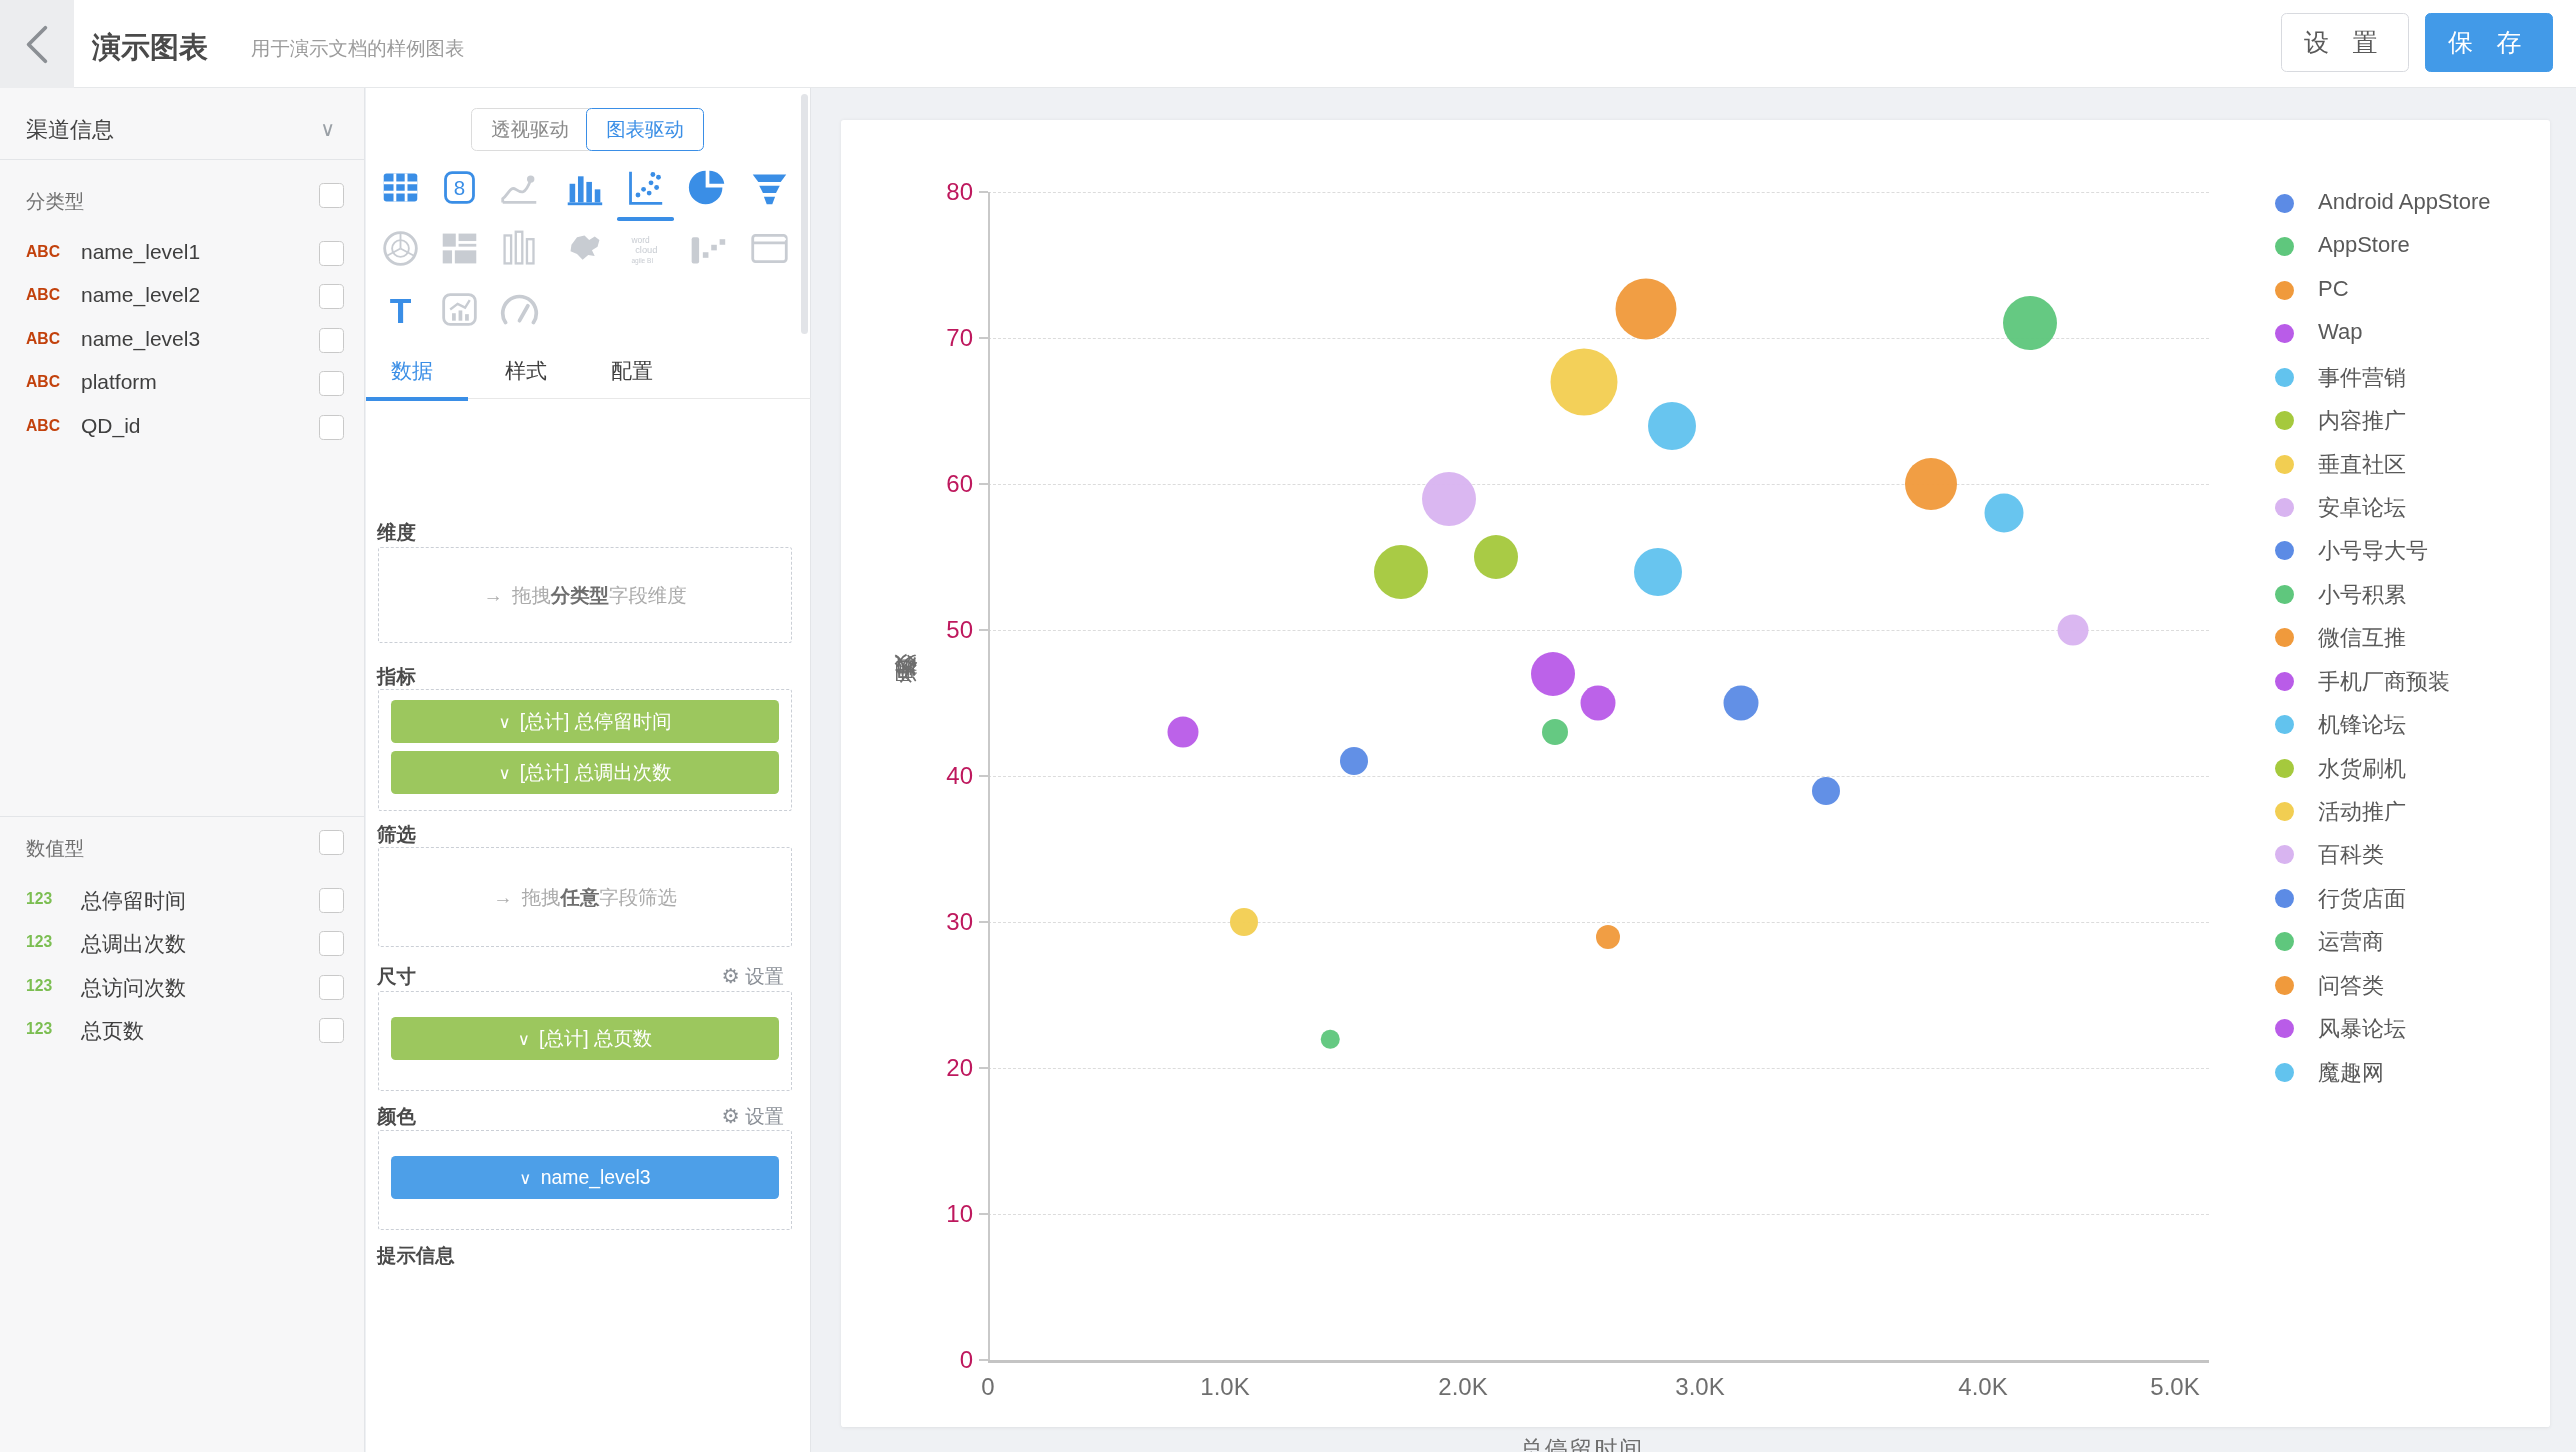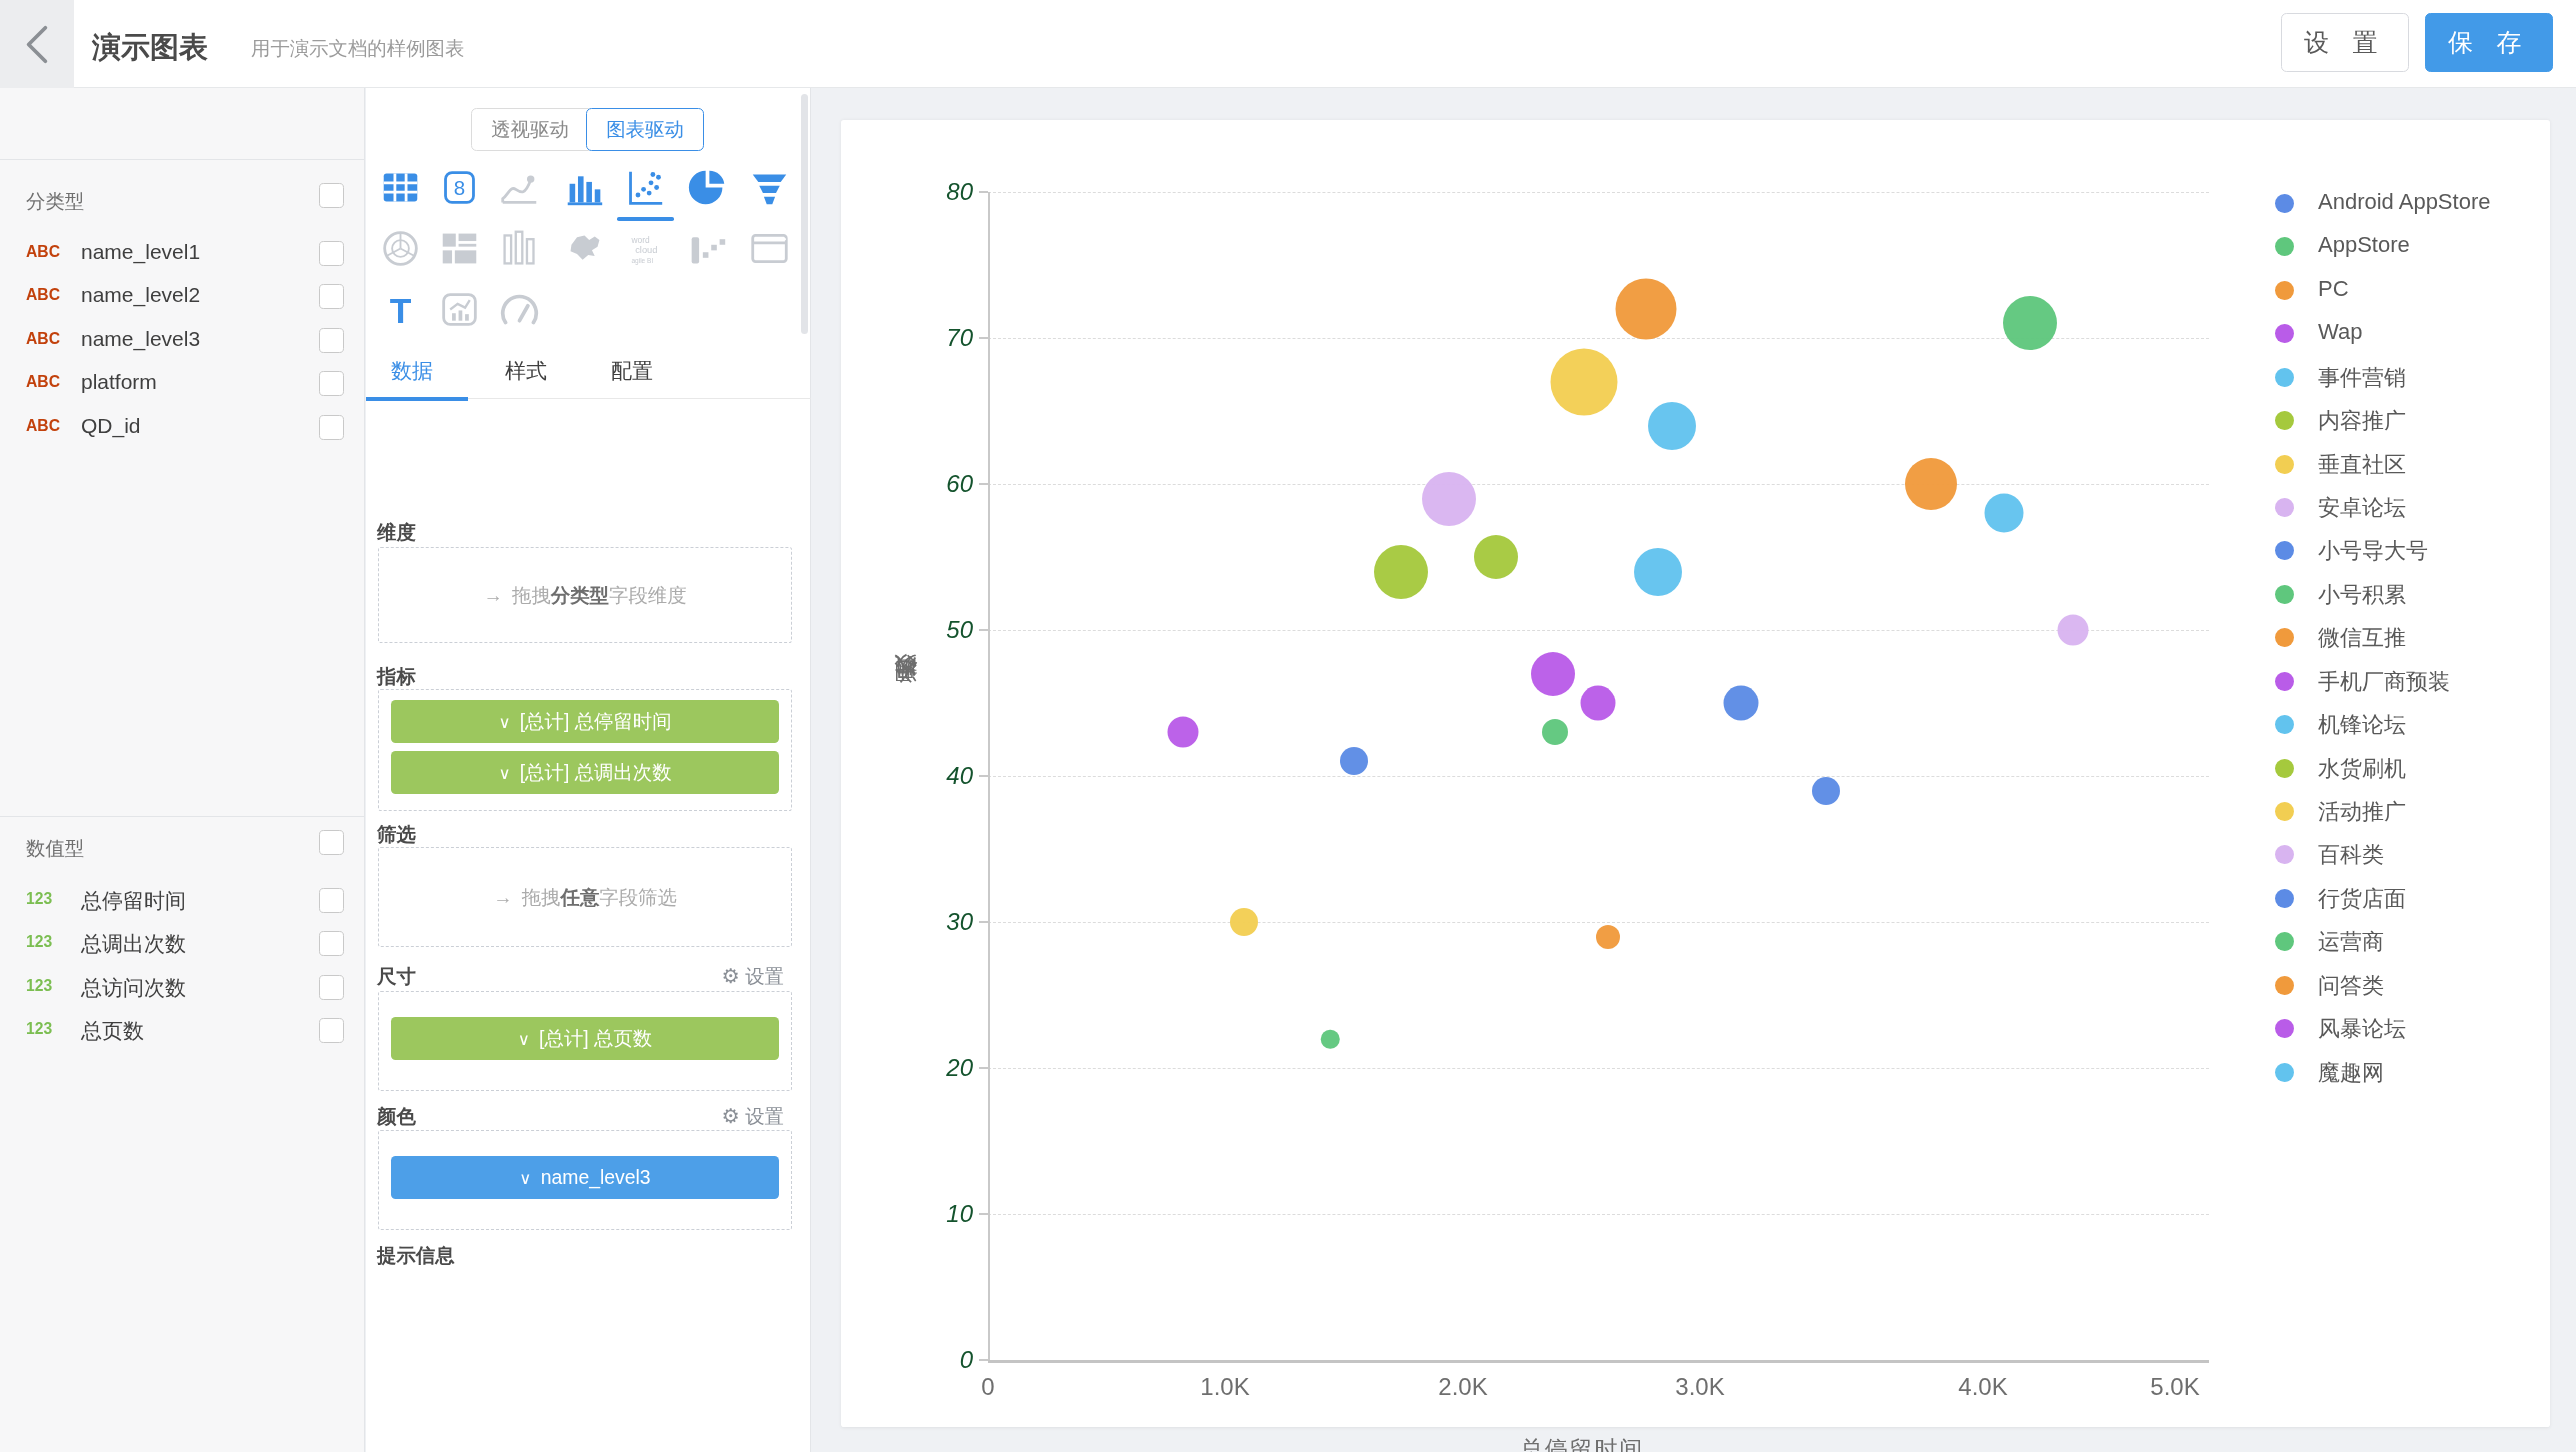--- a/index.html
+++ b/index.html
@@ -53,21 +53,21 @@
   .pill { position:absolute; left:25px; width:388px; height:43px; border-radius:4.6px; color:#fff; font-size:19.4px; text-align:center; line-height:43px; cursor:pointer; }
   .pill .caret { margin-right:9.2px; font-size:16.6px; }
   .pill-green { background:#9CC75E; }
   .pill-blue { background:#4D9FE8; }
 
   
   .chart-card { position:absolute; left:841px; top:120px; width:1709px; height:1307px; background:#fff; border-radius:2.8px; box-shadow:0 0.9px 3.7px rgba(0,0,0,0.07); }
   .gridline { position:absolute; border-top:1.8px dashed #DCDCDC; height:0; }
   .y-axis-line { position:absolute; width:1.8px; background:#C9C9C9; }
   .x-axis-line { position:absolute; height:2.8px; background:#C4C4C4; }
-  .y-tick-label { position:absolute; width:55px; text-align:right; font-size:24px; color:#14532d; transform:translateY(-50%);font-style:italic; }
+  .y-tick-label { position:absolute; width:55px; text-align:right; font-size:24px; color:#be185d; transform:translateY(-50%); }
   .y-tick-mark { position:absolute; width:9.2px; height:1.8px; background:#C9C9C9; }
   .x-tick-label { position:absolute; transform:translateX(-50%); font-size:24px; color:#6E6E6E; }
   .axis-title-y { position:absolute; font-size:23px; color:#6E6E6E; writing-mode:vertical-rl; transform:rotate(180deg); letter-spacing:1.8px; }
   .axis-title-x { position:absolute; transform:translateX(-50%); font-size:23px; color:#6E6E6E; letter-spacing:1.8px; }
   .bubble { position:absolute; border-radius:50%; transform:translate(-50%,-50%); opacity:0.96; cursor:pointer; }
   .legend-item { position:absolute; height:37px; cursor:pointer; }
   .legend-dot { position:absolute; left:0; top:1.8px; width:19.4px; height:19.4px; border-radius:50%; }
   .legend-label { position:absolute; left:43px; top:-2.8px; font-size:22px; color:#595959; white-space:nowrap; }
 </style>
 </head>
@@ -81,20 +81,24 @@
         <polyline points="24,4 6,22 24,40" fill="none" stroke="#8B8F94" stroke-width="4" stroke-linecap="round" stroke-linejoin="round"></polyline>
       </svg>
     </div>
     <div class="page-title">演示图表</div>
     <div class="page-subtitle">用于演示文档的样例图表</div>
     <div class="btn btn-settings">设 置</div>
     <div class="btn btn-save">保 存</div>
   </div>
 
   <div class="sidebar">
+    <div class="dataset-row">
+      <span class="dataset-name">渠道信息</span>
+      <span class="dataset-caret">∨</span>
+    </div>
     <div class="sb-divider" style="top:71px"></div>
     <div class="sec-label" style="top:100px">分类型</div>
     <div class="checkbox" style="top:95px"></div>
     <div id="cat-fields">
         <div class="field-row" style="top: 146px;">
           <span class="type-tag tag-abc">ABC</span>
           <span class="field-name">name_level1</span>
           <span class="checkbox" style="top:7.4px"></span>
         </div>
         <div class="field-row" style="top: 189px;">

